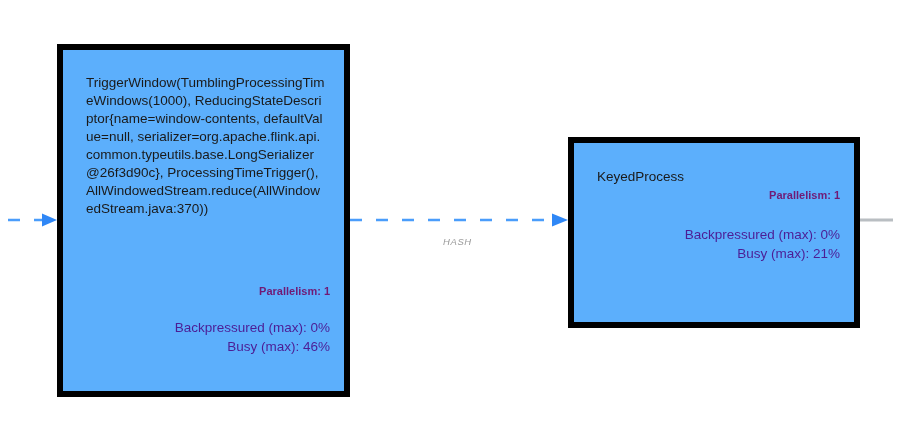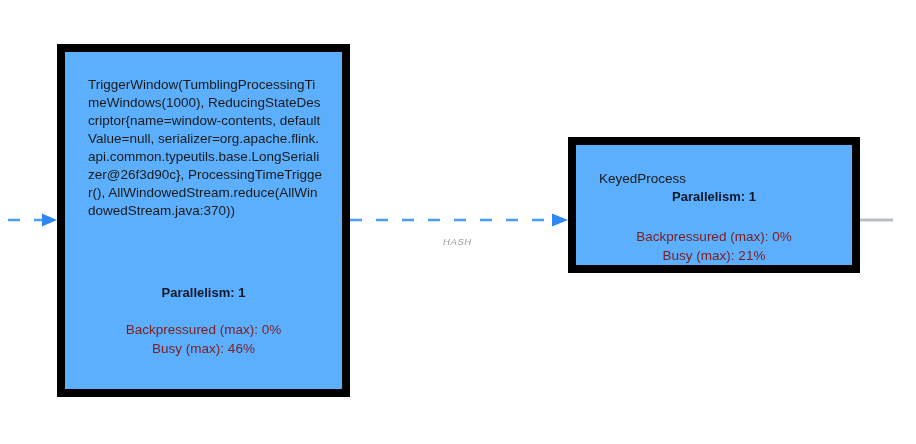--- a/index.html
+++ b/index.html
@@ -21,67 +21,67 @@
     inset: 0;
     width: 916px;
     height: 444px;
   }
 
   
   .node {
     position: absolute;
     box-sizing: border-box;
     background: #5CAFFC;
-    border: 8px solid #000000;
+    border: 6px solid #000000;
     overflow: hidden;
   }
 
   #node-trigger-window {
     left: 57px;
     top: 44px;
     width: 293px;
     height: 353px;
   }
 
   #node-keyed-process {
     left: 568px;
     top: 137px;
     width: 292px;
-    height: 136px;
+    height: 191px;
   }
 
   .node-inner {
     position: absolute;
     left: 0;
     right: 0;
   }
 
   
   .node-desc {
     color: #1a1a1a;
     font-size: 13.5px;
     line-height: 18px;
     text-align: left;
     word-break: break-all;
     white-space: normal;
   }
 
   .node-parallelism {
-    color: #0f172a;
-    font-size: 13px;
+    color: #701a75;
+    font-size: 11px;
     line-height: 18px;
     font-weight: bold;
-    text-align: center;
+    text-align: right;
   }
 
   .node-metrics {
-    color: #7f1d1d;
+    color: #4c1d95;
     font-size: 13.5px;
     line-height: 19px;
-    text-align: center;
+    text-align: right;
   }
 
   
   #node-trigger-window .node-desc {
     top: 24px;
     left: 23px;
     right: 18px;
   }
   #node-trigger-window .node-parallelism {
     top: 232px;

